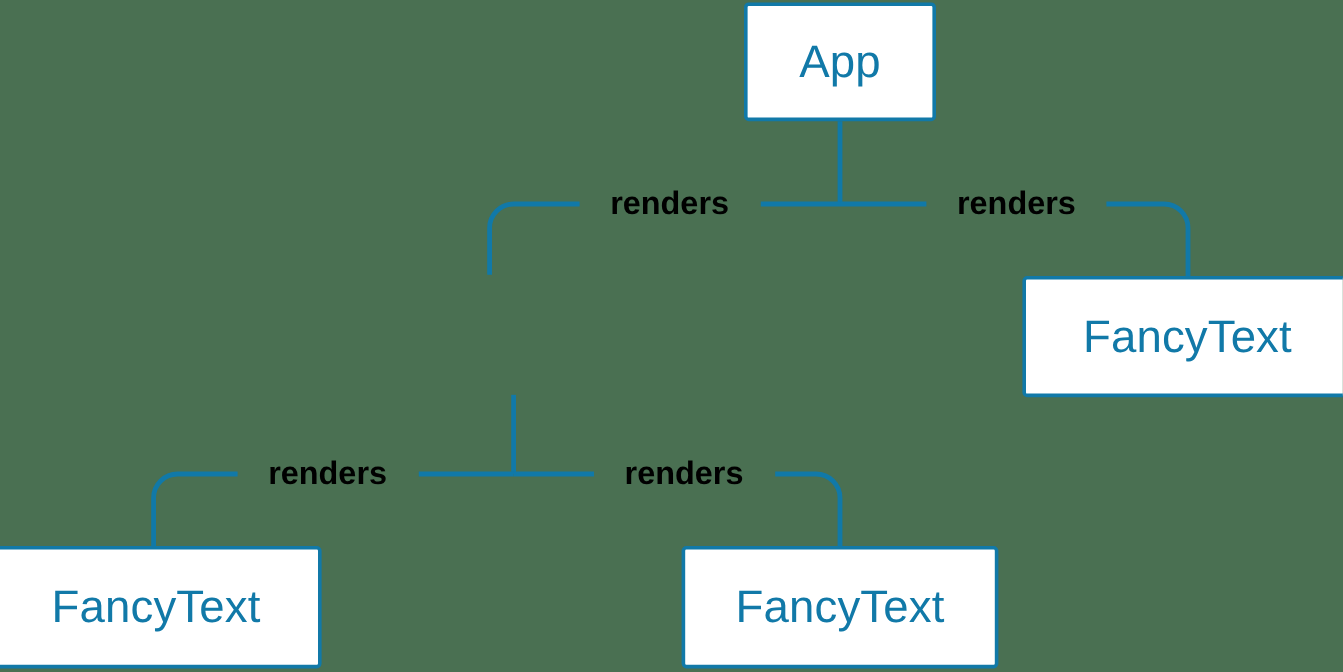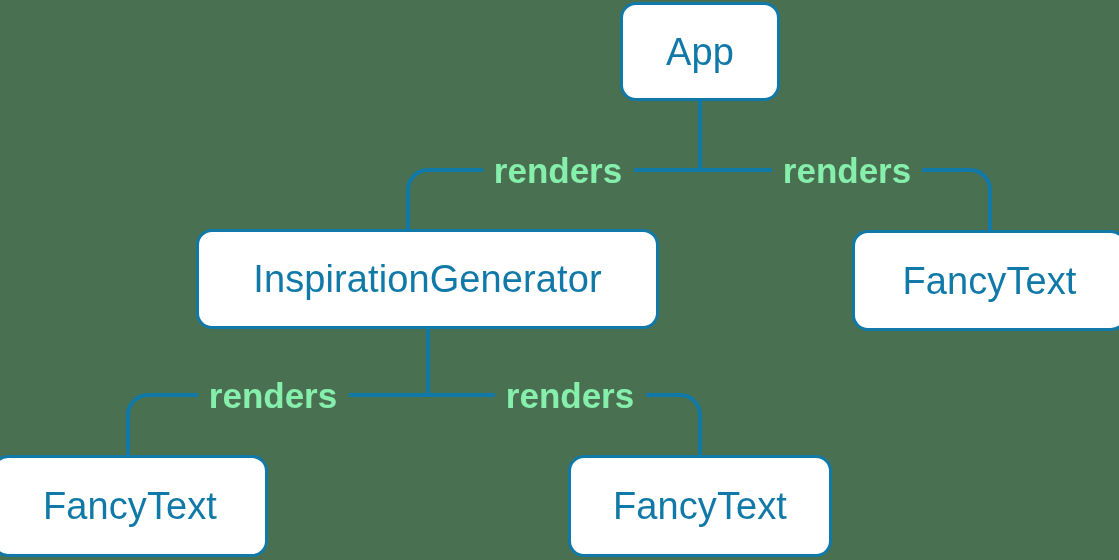--- a/index.html
+++ b/index.html
@@ -23,38 +23,38 @@
     left: 0;
     top: 0;
     width: 1119px;
     height: 560px;
   }
   .node-box {
     position: absolute;
     box-sizing: border-box;
     background: #ffffff;
     border: 3px solid #1179a8;
-    border-radius: 16px;
+    border-radius: 4px;
     display: flex;
     align-items: center;
     justify-content: center;
     z-index: 2;
   }
   .node-label {
     color: #1179a8;
     font-size: 38px;
     font-weight: 400;
     letter-spacing: 0.1px;
     white-space: nowrap;
     line-height: 1;
   }
   .edge-label {
     position: absolute;
-    color: #86efac;
-    font-size: 35px;
+    color: #000000;
+    font-size: 27px;
     font-weight: 600;
     white-space: nowrap;
     line-height: 1;
     z-index: 3;
     transform: translate(-50%, -50%);
   }
   
   #node-app            { left: 620px; top: 2px;   width: 160px; height: 99px; }
   #node-inspiration    { left: 196px; top: 229px; width: 463px; height: 100px; }
   #node-fancytext-right{ left: 852px; top: 230px; width: 275px; height: 101px; }
@@ -84,23 +84,20 @@
 
       <path d="M 428 395 L 495 395"></path>
       <path d="M 646 395 L 680 395 A 20 20 0 0 1 700 415 L 700 455"></path>
     </g>
   </svg>
 
   <div class="node-box" id="node-app">
     <span class="node-label">App</span>
   </div>
 
-  <div class="node-box" id="node-inspiration">
-    <span class="node-label">InspirationGenerator</span>
-  </div>
 
   <div class="node-box" id="node-fancytext-right">
     <span class="node-label">FancyText</span>
   </div>
 
   <div class="node-box" id="node-fancytext-left">
     <span class="node-label">FancyText</span>
   </div>
 
   <div class="node-box" id="node-copyright">

